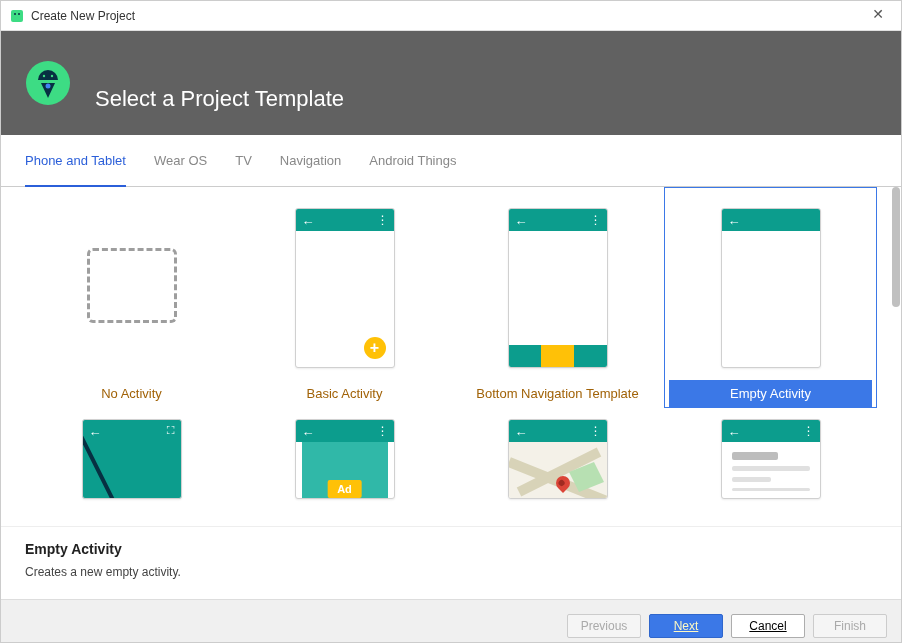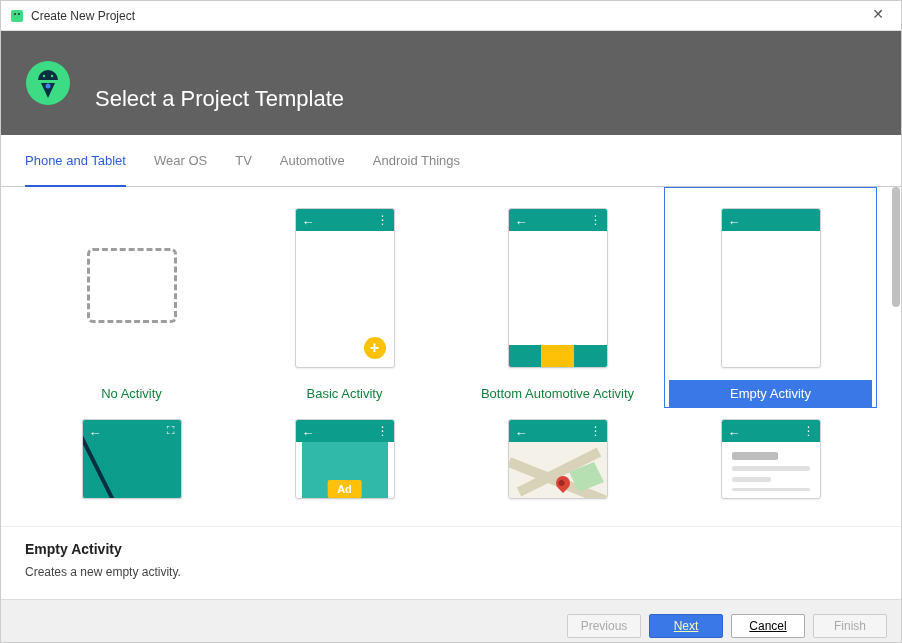--- a/index.html
+++ b/index.html
@@ -100,21 +100,21 @@
       border-radius: 3px;
       position: relative;
       overflow: hidden;
       box-shadow: 0 1px 2px rgba(0,0,0,0.08);
       margin-bottom: 12px;
       margin-top: 10px;
     }
     .template-thumb.no-border { border: none; box-shadow: none; background: transparent; }
     .template-label {
       font-size: 13px;
-      color: #15803d;
+      color: #a16207;
       text-align: center;
       padding: 6px 4px;
       width: 100%;
     }
     .template-cell.selected .template-label {
       background: #3b78e7;
       color: #fff;
     }
     .appbar {
       height: 22px;
@@ -243,21 +243,21 @@
     </svg>
   </span>
   <span class="banner-title">Select a Project Template</span>
 </div>
 
 <div class="content">
   <div class="tabs">
     <div class="tab active">Phone and Tablet</div>
     <div class="tab">Wear OS</div>
     <div class="tab">TV</div>
-    <div class="tab">Automotive</div>
+    <div class="tab">Navigation</div>
     <div class="tab">Android Things</div>
   </div>
 
   <div class="templates-scroll">
     <div class="templates-grid">
 
       <div class="template-cell">
         <div class="template-thumb no-border">
           <div class="dashed-box"></div>
         </div>
@@ -280,21 +280,21 @@
           <div class="appbar">
             <span class="back">←</span>
             <span class="menu">⋮</span>
           </div>
           <div class="bottomnav">
             <div class="seg"></div>
               <div class="seg mid"></div>
               <div class="seg"></div>
           </div>
         </div>
-        <div class="template-label">Bottom Automotive Activity</div>
+        <div class="template-label">Bottom Navigation Template</div>
       </div>
 
       <div class="template-cell selected">
         <div class="template-thumb">
           <div class="appbar">
             <span class="back">←</span>
             <span class="menu">&nbsp;</span>
           </div>
         </div>
         <div class="template-label">Empty Activity</div>

